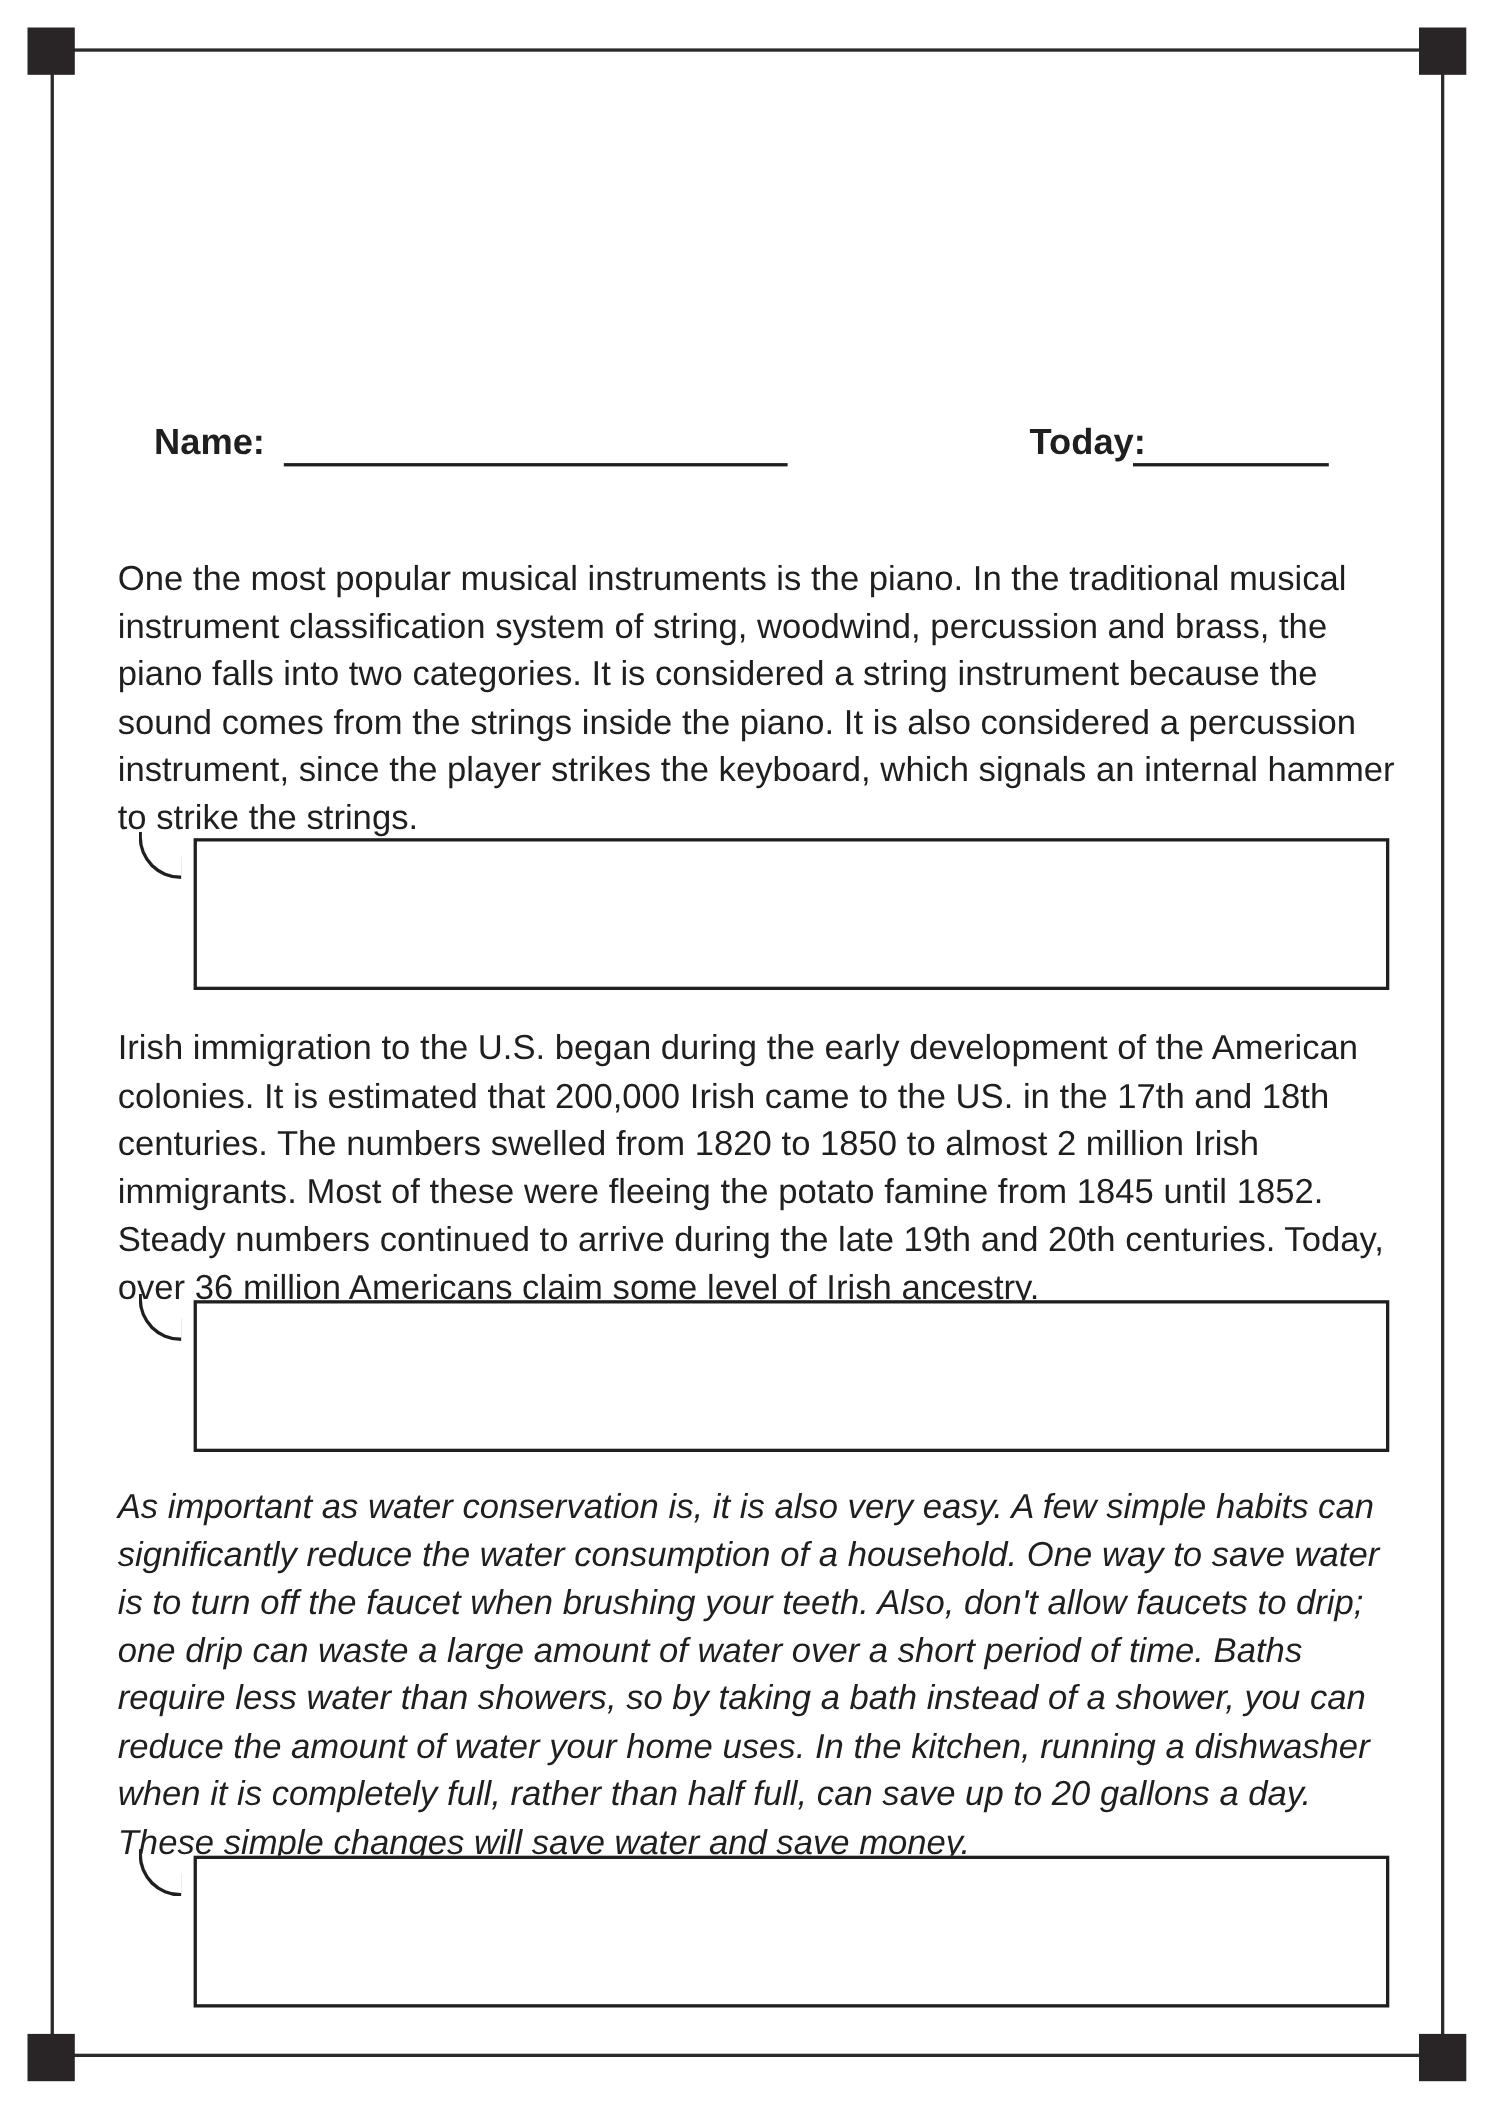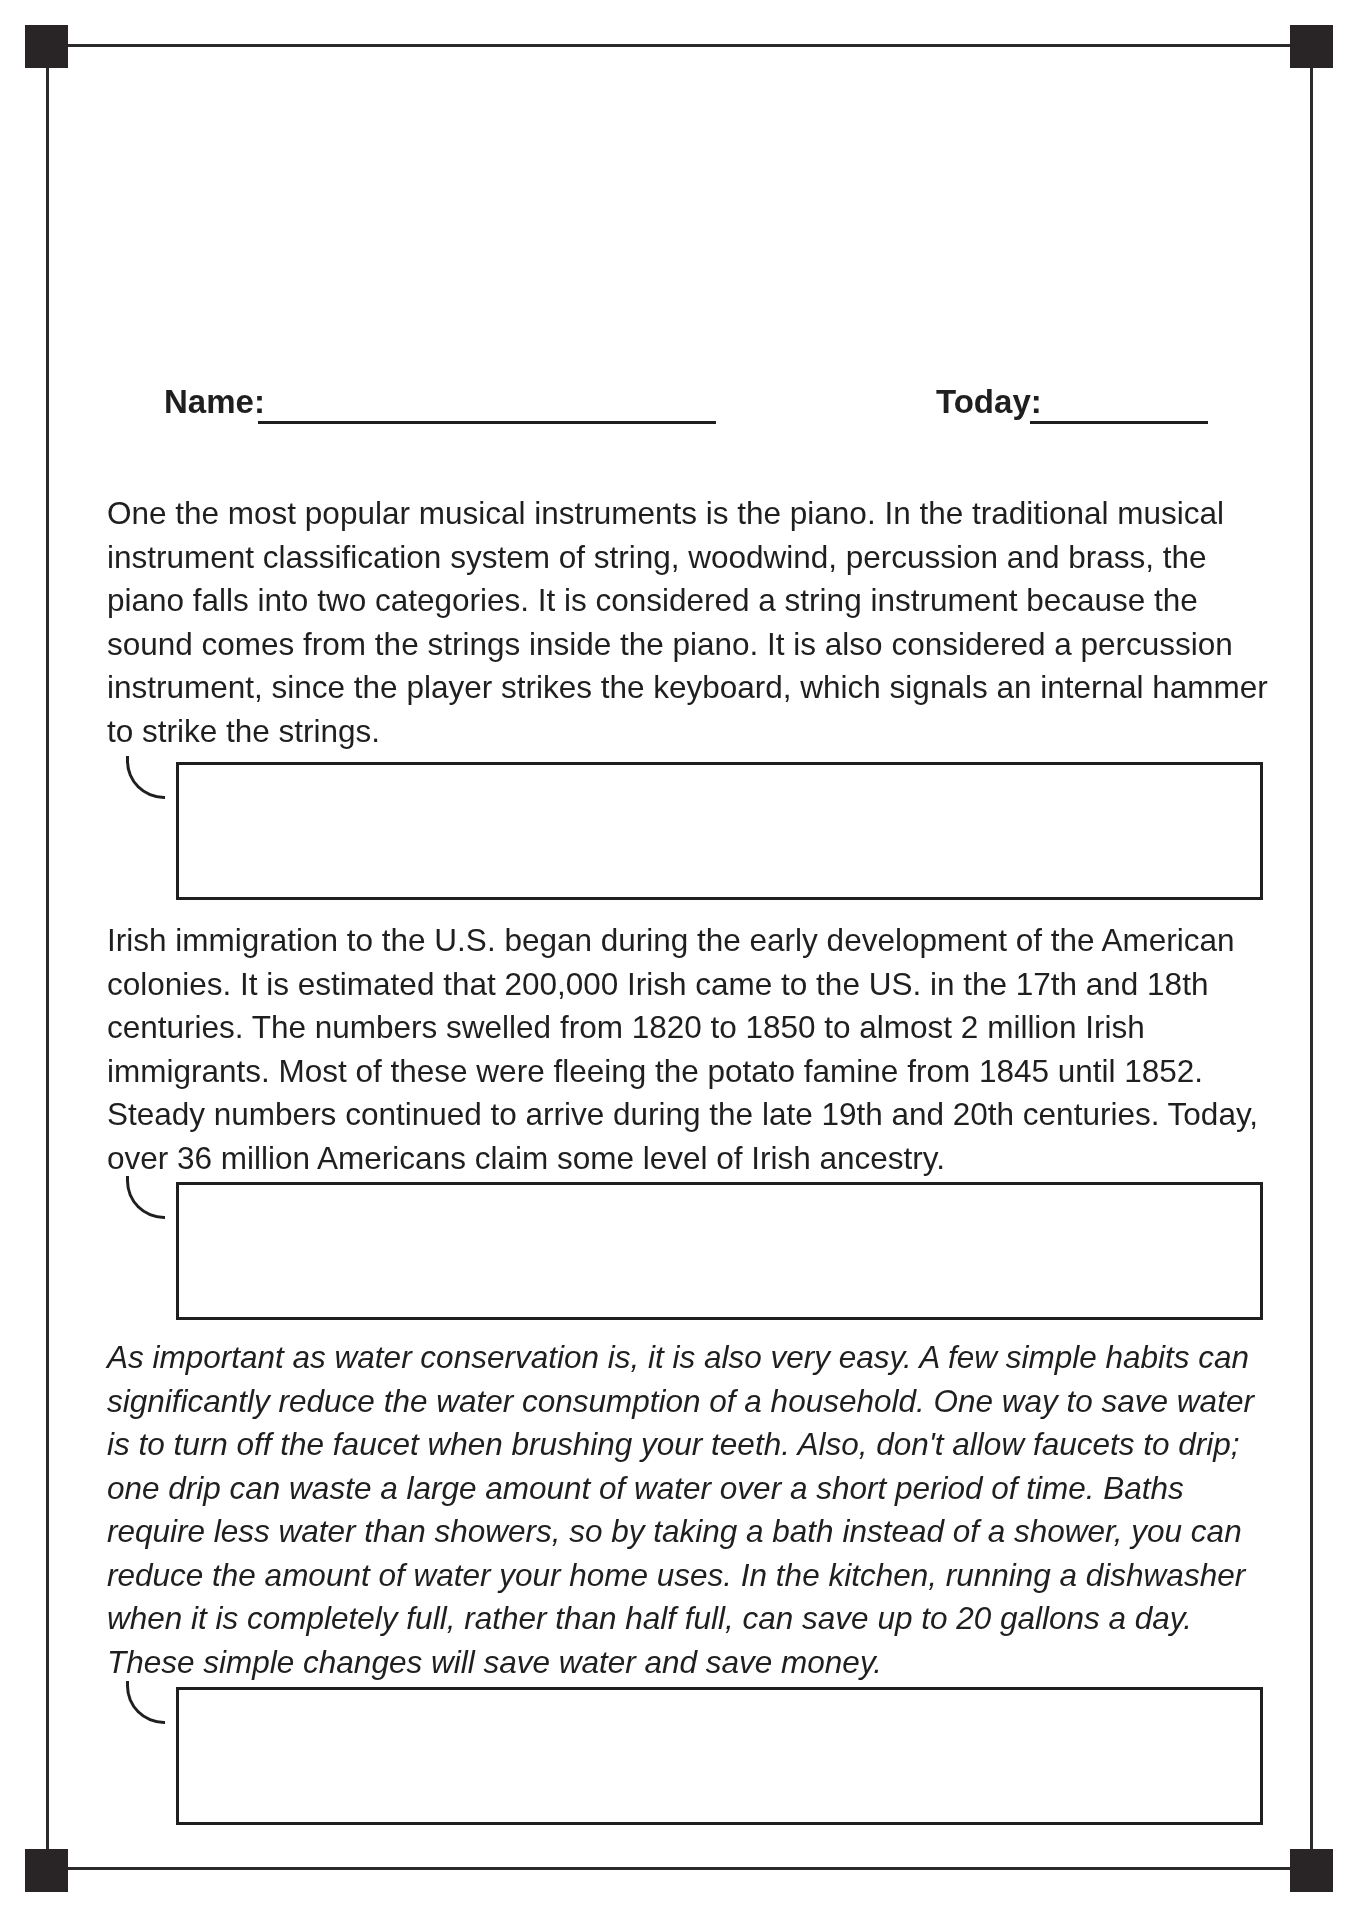--- a/index.html
+++ b/index.html
@@ -29,33 +29,33 @@
   }
   .title-comp { position:absolute; top:196px; left:0; right:0; text-align:center; z-index:2; }
   .title-comp span {
     display:inline-block; font-size:120px; font-weight:700; line-height:1;
     letter-spacing:2px; transform:scaleY(1.3); transform-origin:top center;
     color:#ffffff; -webkit-text-stroke:3.5px #1d1d1d; white-space:nowrap;
   }
 
   
   .field-label { position:absolute; font-size:33px; font-weight:700; line-height:36px; }
-  .lbl-name { left:164px; top:384px; }
+  .lbl-name { left:140px; top:384px; }
   .lbl-date { left:936px; top:384px; }
   .write-line { position:absolute; height:3px; background:#1f1f1f; }
   .wl-name { left:258px;  top:421px; width:458px; }
   .wl-date { left:1030px; top:421px; width:178px; }
 
   
   .prompt { position:absolute; top:443px; left:0; width:100%; text-align:center;
             font-size:27px; font-weight:700; line-height:32px; }
 
   
   .passage { position:absolute; left:107px; width:1172px;
-             font-size:31.5px; line-height:43.5px; font-weight:400; color:#1f1f1f; }
+             font-size:31.5px; line-height:43.5px; font-weight:400; color:#1f1f1f;margin-top:12px; }
   .p1 { top:492px; }
   .p2 { top:919px; }
   .p3 { top:1336px;font-style:italic; }
 
   
   .answer-box { position:absolute; left:176px; width:1081px; height:132px;
                 border:3px solid #1f1f1f; background:#ffffff; }
   .b1 { top:762px; }
   .b2 { top:1182px; }
   .b3 { top:1687px; }

